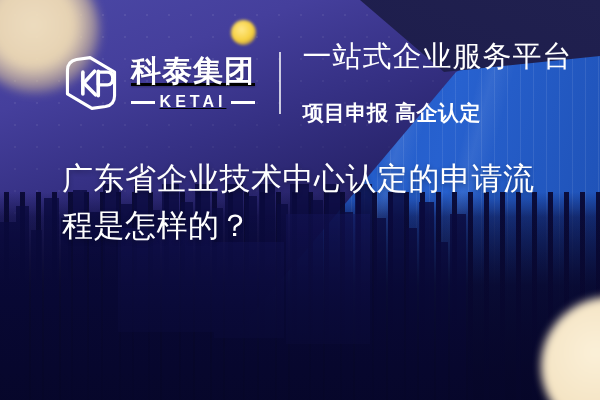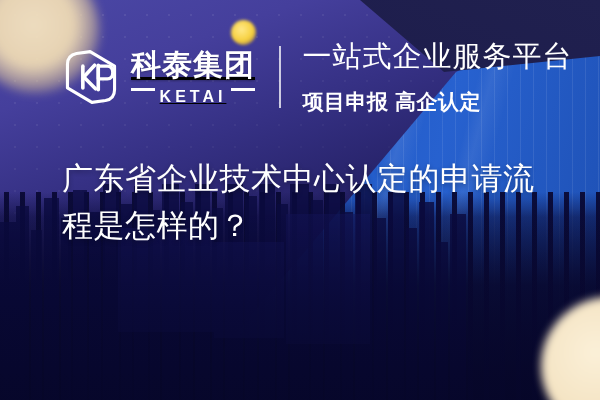--- a/index.html
+++ b/index.html
@@ -135,20 +135,21 @@
     color: #fff;
     font-size: 30px;
     font-weight: 700;
     letter-spacing: 1px;
     line-height: 1.05;
     white-space: nowrap;
     text-shadow: 0 1px 2px rgba(0,0,0,.25);
   }
   .logo-en-row {
     display: flex;
+    align-items: center;
     margin-top: 7px;
   }
   .logo-dash {
     height: 3px;
     background: #fff;
     flex: 1 1 auto;
     min-width: 12px;
   }
   .logo-en {
     color: #fff;
@@ -173,21 +174,21 @@
     letter-spacing: 1px;
     line-height: 1.12;
     white-space: nowrap;
   }
   .tagline-sub {
     color: #fff;
     font-size: 21px;
     font-weight: 700;
     letter-spacing: .5px;
     line-height: 1.2;
-    margin-top: 5px;
+    margin-top: 16px;
     white-space: nowrap;
   }
 
   
   .headline {
     position: absolute;
     left: 62px;
     top: 155px;
     width: 480px;
     color: #fff;

